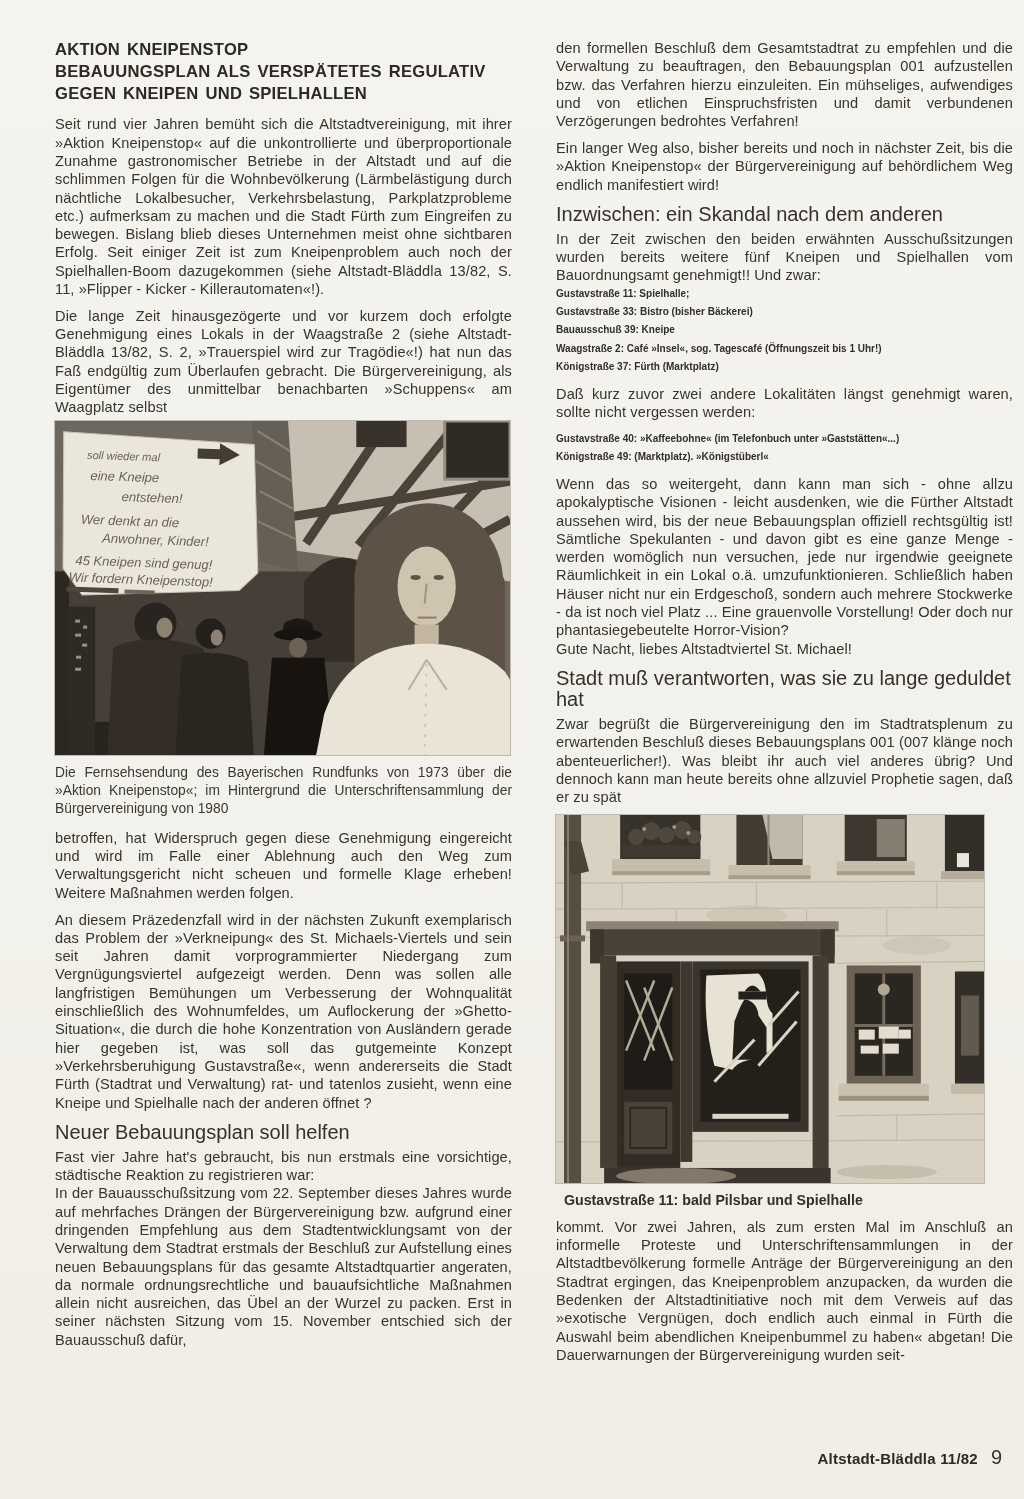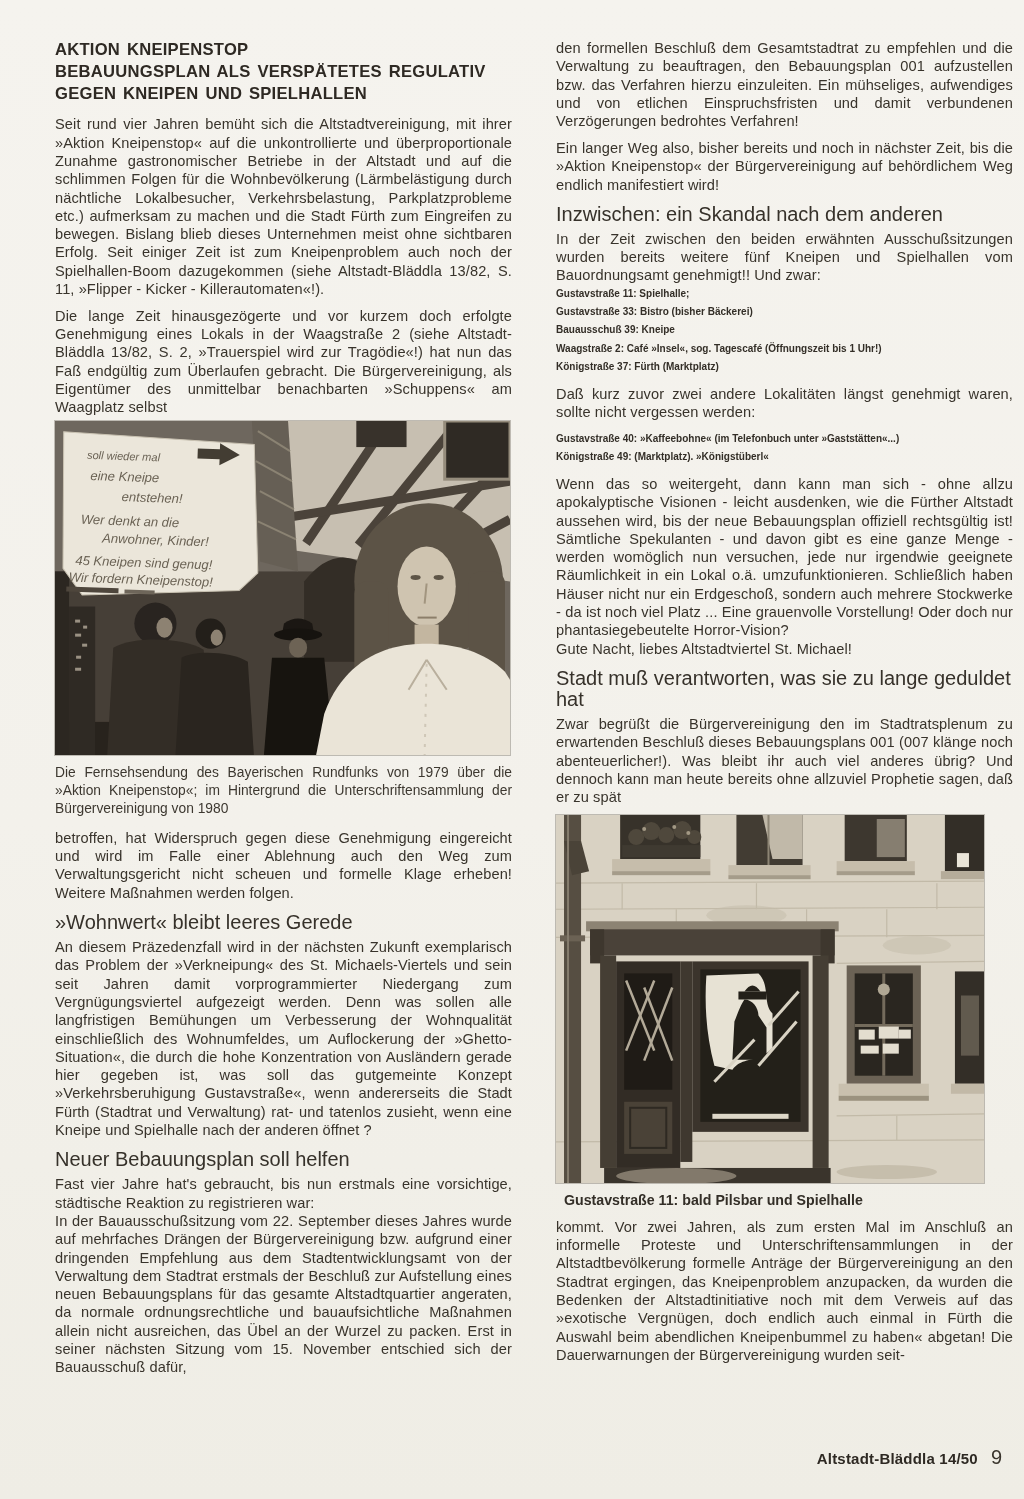--- a/index.html
+++ b/index.html
@@ -154,25 +154,24 @@
         <path d="M370 162 L368 182" stroke="#a2957f" stroke-width="2" fill="none"></path>
         <path d="M361 196 L380 196" stroke="#8c7e6a" stroke-width="2" fill="none"></path>
         <rect x="358" y="203" width="24" height="34" fill="#c3b6a0"></rect>
         <path d="M296 248 C320 226 348 222 370 222 C398 222 428 230 448 250 L453 258 L453 333 L260 333 L268 292 C276 270 286 258 296 248 Z" fill="#eae4d7"></path>
         <path d="M370 238 L352 268 M370 238 L390 268" stroke="#b9af9d" stroke-width="2" fill="none"></path>
         <path d="M370 242 L368 333" stroke="#cfc7b7" stroke-width="2" stroke-dasharray="3,7" fill="none"></path>
       </g>
     </svg>
   </figure>
 
-  <p class="caption">Die Fernsehsendung des Bayerischen Rundfunks von 1979 über die »Aktion Kneipenstop«; im Hintergrund die Unterschriftensammlung der Bürgervereinigung von 1980</p>
+  <p class="caption">Die Fernsehsendung des Bayerischen Rundfunks von 1973 über die »Aktion Kneipenstop«; im Hintergrund die Unterschriftensammlung der Bürgervereinigung von 1980</p>
 
   <p class="body">betroffen, hat Widerspruch gegen diese Genehmigung eingereicht und wird im Falle einer Ablehnung auch den Weg zum Verwaltungsgericht nicht scheuen und formelle Klage erheben! Weitere Maßnahmen werden folgen.</p>
 
-  <h2 class="subhead">»Wohnwert« bleibt leeres Gerede</h2>
   <p class="body">An diesem Präzedenzfall wird in der nächsten Zukunft exemplarisch das Problem der »Verkneipung« des St. Michaels-Viertels und sein seit Jahren damit vorprogrammierter Niedergang zum Vergnügungsviertel aufgezeigt werden. Denn was sollen alle langfristigen Bemühungen um Verbesserung der Wohnqualität einschließlich des Wohnumfeldes, um Auflockerung der »Ghetto-Situation«, die durch die hohe Konzentration von Ausländern gerade hier gegeben ist, was soll das gutgemeinte Konzept »Verkehrsberuhigung Gustavstraße«, wenn andererseits die Stadt Fürth (Stadtrat und Verwaltung) rat- und tatenlos zusieht, wenn eine Kneipe und Spielhalle nach der anderen öffnet ?</p>
 
   <h2 class="subhead">Neuer Bebauungsplan soll helfen</h2>
   <p class="body tight">Fast vier Jahre hat's gebraucht, bis nun erstmals eine vorsichtige, städtische Reaktion zu registrieren war:</p>
   <p class="body">In der Bauausschußsitzung vom 22. September dieses Jahres wurde auf mehrfaches Drängen der Bürgervereinigung bzw. aufgrund einer dringenden Empfehlung aus dem Stadtentwicklungsamt von der Verwaltung dem Stadtrat erstmals der Beschluß zur Aufstellung eines neuen Bebauungsplans für das gesamte Altstadtquartier angeraten, da normale ordnungsrechtliche und bauaufsichtliche Maßnahmen allein nicht ausreichen, das Übel an der Wurzel zu packen. Erst in seiner nächsten Sitzung vom 15. November entschied sich der Bauausschuß dafür,</p>
 </div>
 
 <div class="col col-right">
   <p class="body">den formellen Beschluß dem Gesamtstadtrat zu empfehlen und die Verwaltung zu beauftragen, den Bebauungsplan 001 aufzustellen bzw. das Verfahren hierzu einzuleiten. Ein mühseliges, aufwendiges und von etlichen Einspruchsfristen und damit verbundenen Verzögerungen bedrohtes Verfahren!</p>
   <p class="body">Ein langer Weg also, bisher bereits und noch in nächster Zeit, bis die »Aktion Kneipenstop« der Bürgervereinigung auf behördlichem Weg endlich manifestiert wird!</p>
@@ -336,15 +335,15 @@
       <ellipse cx="330" cy="356" rx="50" ry="7" fill="#b3a996" opacity=".5"></ellipse>
     </svg>
   </figure>
 
   <p class="caption-bold">Gustavstraße 11: bald Pilsbar und Spielhalle</p>
 
   <p class="body">kommt. Vor zwei Jahren, als zum ersten Mal im Anschluß an informelle Proteste und Unterschriftensammlungen in der Altstadtbevölkerung formelle Anträge der Bürgervereinigung an den Stadtrat ergingen, das Kneipenproblem anzupacken, da wurden die Bedenken der Altstadtinitiative noch mit dem Verweis auf das »exotische Vergnügen, doch endlich auch einmal in Fürth die Auswahl beim abendlichen Kneipenbummel zu haben« abgetan! Die Dauerwarnungen der Bürgervereinigung wurden seit-</p>
 </div>
 
 <div class="footer">
-  <span class="journal">Altstadt-Bläddla 14/50</span>
+  <span class="journal">Altstadt-Bläddla 11/82</span>
   <span class="pagenum">9</span>
 </div>
 
 </body></html>

